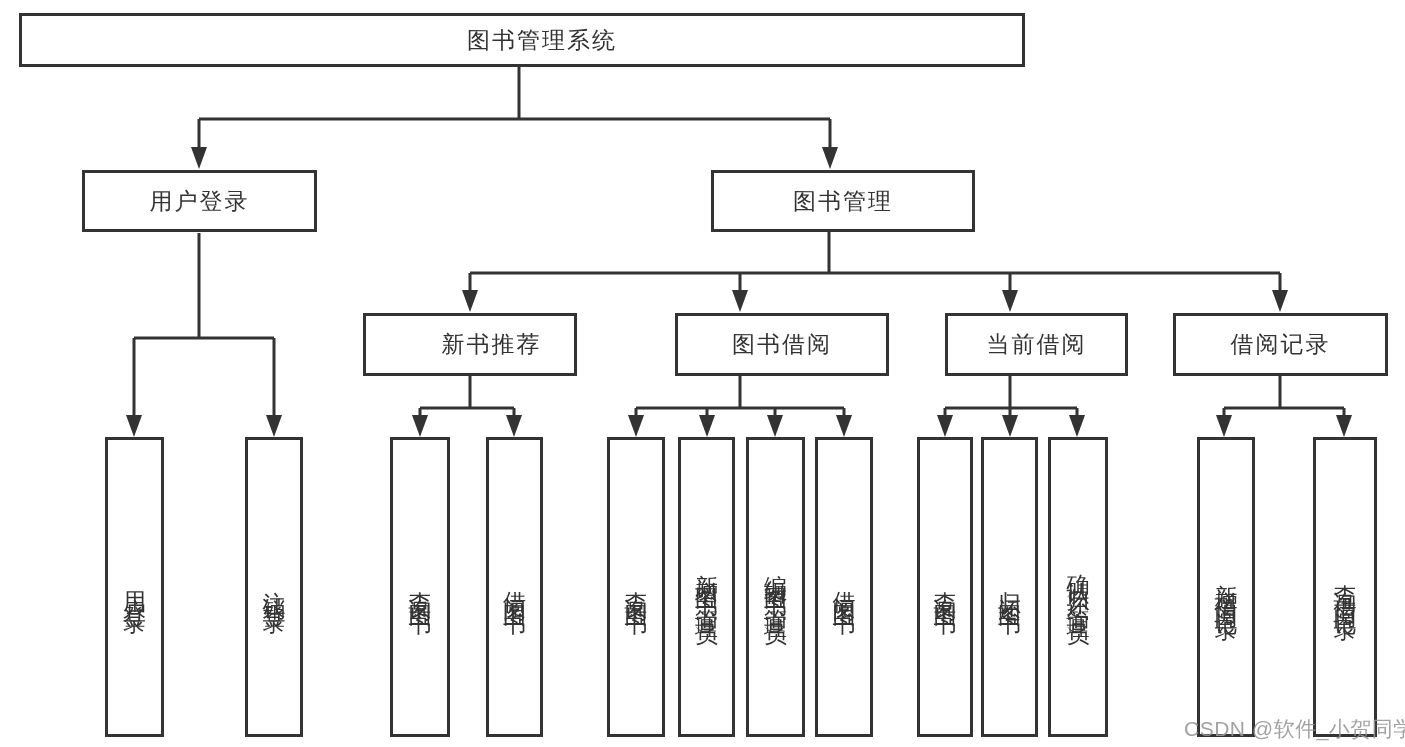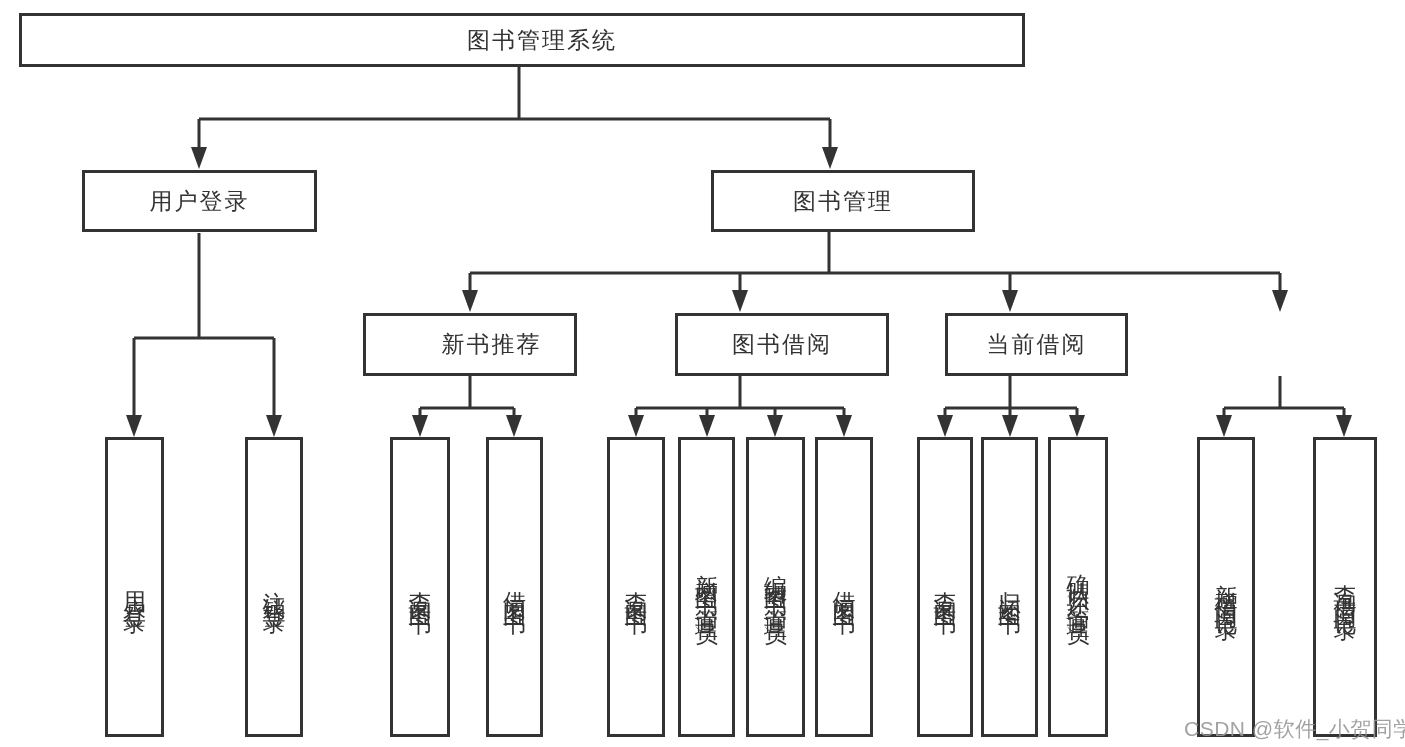--- a/index.html
+++ b/index.html
@@ -141,20 +141,23 @@
 
   <div id="mod-0" class="box h-box module">
     <span>新书推荐</span>
   </div>
   <div id="mod-1" class="box h-box module">
     <span>图书借阅</span>
   </div>
   <div id="mod-2" class="box h-box module">
     <span>当前借阅</span>
   </div>
+  <div id="mod-3" class="box h-box module">
+    <span>借阅记录</span>
+  </div>
 
   <div id="leaf-0" class="box leaf">
     <span class="v-text">用户登录</span>
   </div>
   <div id="leaf-1" class="box leaf">
     <span class="v-text">注销登录</span>
   </div>
   <div id="leaf-2" class="box leaf">
     <span class="v-text">查询图书</span>
   </div>

